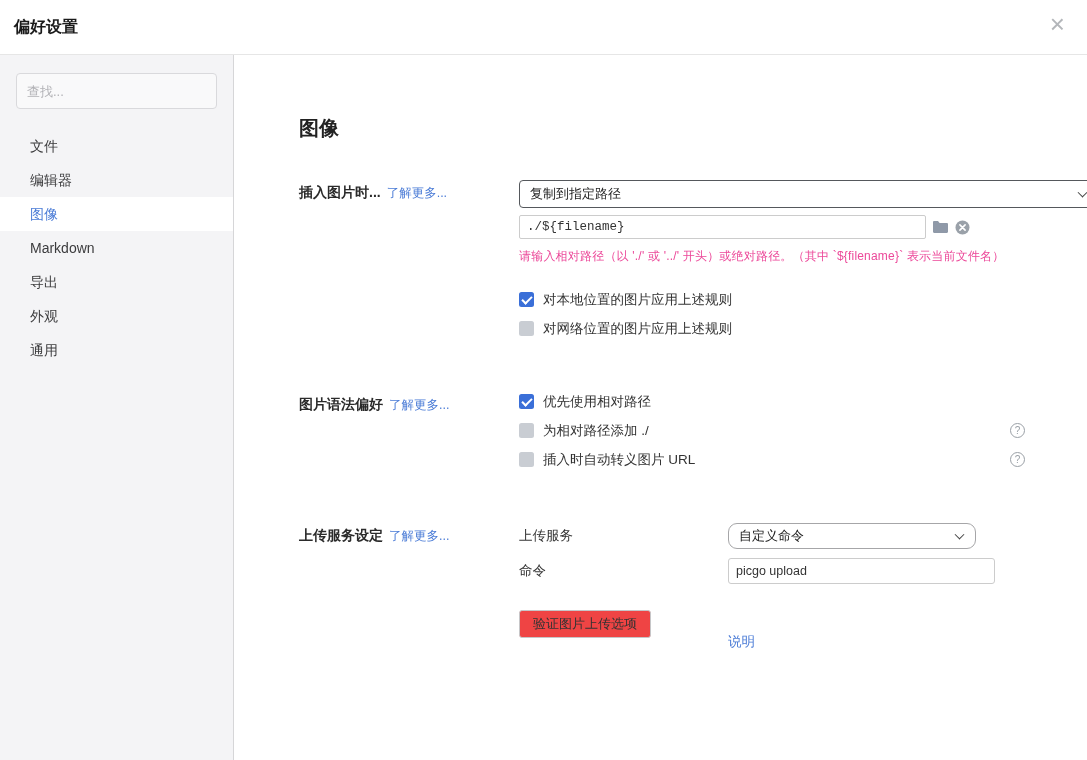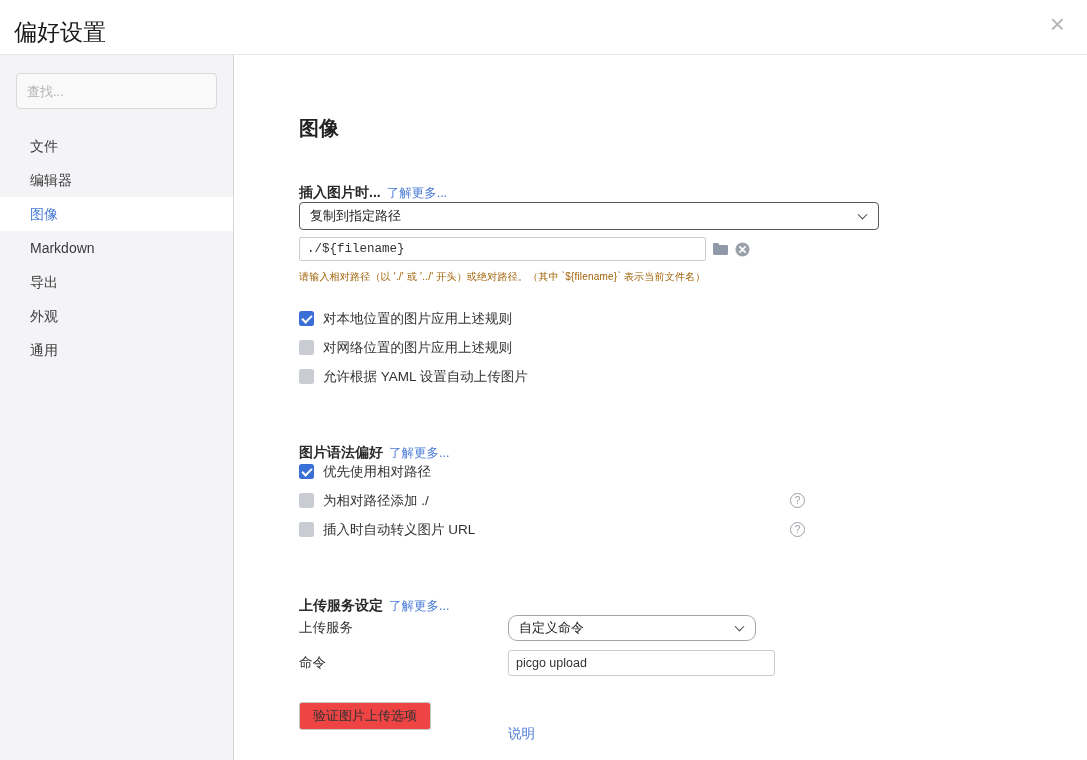--- a/index.html
+++ b/index.html
@@ -1,40 +1,40 @@
 <!DOCTYPE html>
 <html><head>
 <meta charset="utf-8">
 <style>
   * { margin:0; padding:0; box-sizing:border-box; }
   html,body { width:1087px; height:760px; overflow:hidden; background:#fff;
     font-family:"Liberation Sans", sans-serif; color:#333; }
 
   
   .header { position:relative; height:55px; background:#fff; border-bottom:1px solid #e6e6e6; }
-  .header-title { position:absolute; left:14px; top:17px; font-size:23px; font-weight:normal; color:#1a1a1a; }
+  .header-title { position:absolute; left:14px; top:17px; font-size:16px; font-weight:bold; color:#1a1a1a; }
   .close-btn { position:absolute; right:22px; top:11px; font-size:26px; line-height:1; color:#b3b6ba; cursor:pointer; font-weight:300; }
 
   
   .body-wrap { display:flex; height:705px; }
   .sidebar { width:234px; background:#f4f4f6; border-right:1px solid #d6d6d8; flex:none; }
   .main { flex:1; padding:60px 0 0 65px; }
 
   
   .search-box { margin:18px 16px 20px 16px; }
   .search-box input { width:201px; height:36px; border:1px solid #d9d9dc; border-radius:4px;
     background:#f9f9fa; padding:0 10px; font-size:13px; color:#333; outline:none;
     font-family:"Liberation Sans", sans-serif; }
   .search-box input::placeholder { color:#b2b2b6; }
   .nav-item { height:34px; line-height:34px; padding-left:30px; font-size:14px; color:#3b3b3d; cursor:pointer; }
   .nav-item.active { background:#ffffff; color:#4a7bd6; }
 
   
   .page-title { font-size:20px; font-weight:bold; color:#222; margin-bottom:38px; }
-  .section { display:flex; margin-bottom:44px;flex-direction:column; }
+  .section { display:flex; margin-bottom:44px; }
   .label-col { width:220px; flex:none; padding-top:4px; }
   .section-label { font-size:14px; font-weight:bold; color:#2b2b2b; }
   .learn-more { font-size:12.5px; color:#4a7bd6; text-decoration:none; margin-left:6px; cursor:pointer; }
   .label-inline { display:flex; align-items:baseline; }
   .control-col { width:506px; position:relative; }
 
   
   .select { position:relative; background:#fff; border-radius:4px; cursor:pointer;
     display:flex; align-items:center; padding:0 26px 0 10px; font-size:13px; color:#222; }
   .select .chevron { position:absolute; right:12px; top:50%; width:7px; height:7px;
@@ -43,21 +43,21 @@
   .select-main { width:580px; height:28px; border:1px solid #55585c; }
   .select-small { width:248px; height:26px; border:1px solid #a6a6a8; border-radius:9px; }
 
   .path-row { display:flex; align-items:center; margin-top:7px; }
   .text-input { border:1px solid #cccccc; border-radius:2px; height:24px; padding:0 7px;
     font-size:12.5px; color:#333; outline:none; background:#fff;
     font-family:"Liberation Sans", sans-serif; }
   .path-input { width:407px;font-family:Liberation Mono, monospace; }
   .icon-btn { margin-left:6px; display:inline-flex; align-items:center; cursor:pointer; }
 
-  .hint { margin-top:9px; font-size:10px; color:#a16207; letter-spacing:0.2px; }
+  .hint { margin-top:9px; font-size:12px; color:#ec4899; letter-spacing:0.2px; }
 
   
   .checkbox-group { margin-top:25px; }
   .cb-row { display:flex; align-items:center; margin-bottom:10px; position:relative; height:19px; }
   .checkbox { width:15px; height:15px; border-radius:2.5px; background:#c9cdd3; position:relative; flex:none; cursor:pointer; }
   .checkbox.checked { background:#3a6fd8; }
   .checkbox.checked::after { content:''; position:absolute; left:5px; top:2px; width:4px; height:8px;
     border-right:2px solid #fff; border-bottom:2px solid #fff; transform:rotate(45deg); }
   .cb-label { margin-left:9px; font-size:13.5px; color:#333; }
   .help-icon { position:absolute; right:0; top:2px; width:15px; height:15px; border:1px solid #9aa0a6;
@@ -131,24 +131,20 @@
 
         <div class="checkbox-group">
           <div class="cb-row">
             <span class="checkbox checked"></span>
             <span class="cb-label">对本地位置的图片应用上述规则</span>
           </div>
           <div class="cb-row">
             <span class="checkbox"></span>
             <span class="cb-label">对网络位置的图片应用上述规则</span>
           </div>
-          <div class="cb-row">
-            <span class="checkbox"></span>
-            <span class="cb-label">允许根据 YAML 设置自动上传图片</span>
-          </div>
         </div>
       </div>
     </div>
 
     <div class="section">
       <div class="label-col">
         <div class="label-inline">
           <span class="section-label">图片语法偏好</span>
           <a class="learn-more">了解更多...</a>
         </div>

